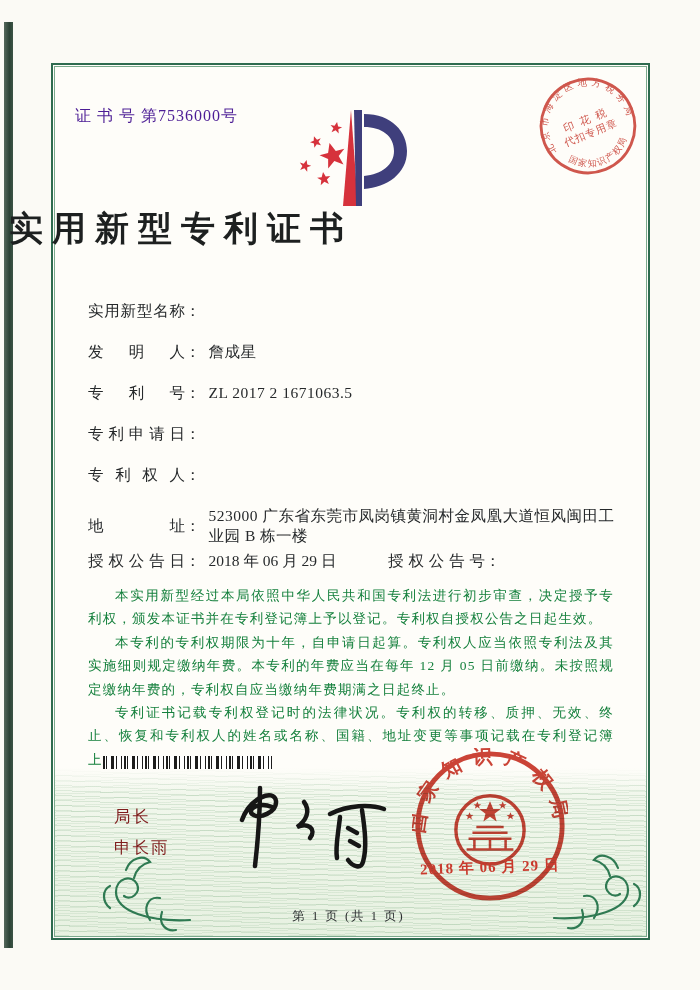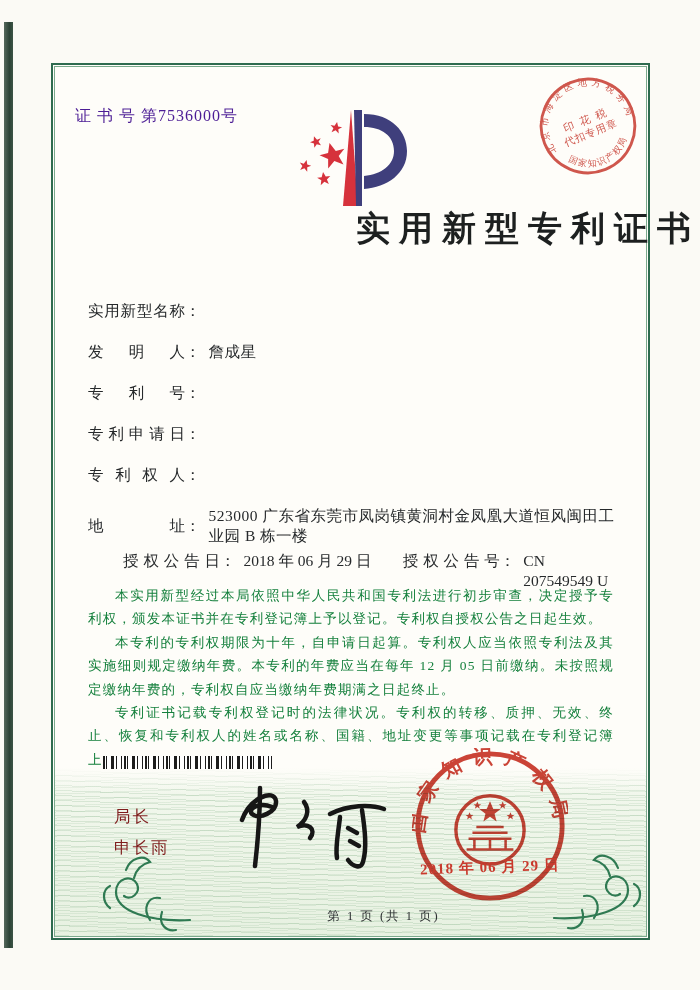--- a/index.html
+++ b/index.html
@@ -20,30 +20,30 @@
   .guilloche{position:absolute;left:2px;right:2px;bottom:2px;height:168px;
     background:
       repeating-linear-gradient(2deg, rgba(120,170,125,.22) 0 1px, rgba(255,255,255,0) 1px 5px),
       repeating-linear-gradient(-2deg, rgba(120,170,125,.15) 0 1px, rgba(255,255,255,0) 1px 6px),
       linear-gradient(#f3f8ee, #e7f1e1);}
   .guilloche-fade{position:absolute;left:0;right:0;top:0;height:26px;
     background:linear-gradient(#fefdf9,rgba(254,253,249,0));}
   .cert-number{position:absolute;left:75px;top:106px;font-size:16px;letter-spacing:1px;color:#4c1d95;}
   
   .logo{position:absolute;left:288px;top:108px;width:128px;height:100px;}
-  .title{position:absolute;left:0;top:206px;width:100%;text-align:right;
+  .title{position:absolute;left:0;top:206px;width:100%;text-align:left;
     font-size:34px;font-weight:bold;letter-spacing:9px;text-indent:9px;color:#1d2020;}
   
   .fields{position:absolute;left:88px;top:301px;width:530px;}
   .frow{display:flex;align-items:center;line-height:20px;font-size:15.5px;margin-bottom:21px;}
   .flabel{display:inline-block;width:97px;text-align:justify;text-align-last:justify;flex:none;}
   .fcolon{flex:none;margin-right:8px;}
   .fvalue{width:425px;letter-spacing:.5px;}
   .grant-row{position:absolute;left:88px;top:551px;width:530px;display:flex;font-size:15.5px;line-height:20px;}
-  .grant-left{display:flex;width:300px;margin-left:35px;}
+  .grant-left{display:flex;width:300px;}
   .grant-right{display:flex;}
   
   .body-text{position:absolute;left:88px;top:584px;width:526px;
     font-size:13.5px;line-height:23.4px;text-align:justify;letter-spacing:1.2px;color:#15803d;}
   .body-text p{margin:0;text-indent:2em;}
   
   .barcode{position:absolute;left:103px;top:756px;width:169px;height:13px;
     background:repeating-linear-gradient(90deg,
       #1c1c1c 0 2px,#fff 2px 3px,#1c1c1c 3px 4px,#fff 4px 8px,
       #1c1c1c 8px 11px,#fff 11px 13px,#1c1c1c 13px 14px,#fff 14px 18px,
@@ -52,21 +52,21 @@
   .director div{margin-bottom:9px;}
   .signature{position:absolute;left:212px;top:778px;width:195px;height:95px;}
   
   .seal{position:absolute;left:412px;top:748px;width:156px;height:156px;mix-blend-mode:multiply;opacity:.95;}
   .seal-date{position:absolute;left:408px;top:858px;width:164px;text-align:center;
     color:#c93a2d;font-size:15px;letter-spacing:1px;transform:rotate(-2deg);font-weight:bold;}
   
   .stamp{position:absolute;left:534px;top:72px;width:108px;height:108px;
     transform:rotate(-22deg);mix-blend-mode:multiply;opacity:.92;}
   .footer{position:absolute;left:51px;top:908px;width:595px;text-align:center;
-    font-size:12.5px;letter-spacing:2px;color:#2c2f31;padding-left:35px;}
+    font-size:12.5px;letter-spacing:2px;color:#2c2f31;}
   .flourish{position:absolute;width:96px;height:88px;}
   .flourish.left{left:96px;top:850px;}
   .flourish.right{left:552px;top:848px;transform:scaleX(-1);}
 </style>
 </head>
 <body>
 
 <div class="scan-bar"></div>
 
 <div class="frame">
@@ -101,20 +101,21 @@
       <span class="fcolon">：</span>
   </div>
   <div class="frow">
     <span class="flabel">发明人</span>
       <span class="fcolon">：</span>
     <span class="fvalue">詹成星</span>
   </div>
   <div class="frow">
     <span class="flabel">专利号</span>
       <span class="fcolon">：</span>
+    <span class="fvalue">ZL 2017 2 1671063.5</span>
   </div>
   <div class="frow">
     <span class="flabel">专利申请日</span>
       <span class="fcolon">：</span>
   </div>
   <div class="frow">
     <span class="flabel">专利权人</span>
       <span class="fcolon">：</span>
   </div>
   <div class="frow">
@@ -126,21 +127,20 @@
 
 <div class="grant-row">
   <div class="grant-left">
     <span class="flabel">授权公告日</span>
       <span class="fcolon">：</span>
     <span>2018 年 06 月 29 日</span>
   </div>
   <div class="grant-right">
     <span class="flabel">授权公告号</span>
       <span class="fcolon">：</span>
-    <span>CN 207549549 U</span>
   </div>
 </div>
 
 <div class="body-text">
   <p>本实用新型经过本局依照中华人民共和国专利法进行初步审查，决定授予专利权，颁发本证书并在专利登记簿上予以登记。专利权自授权公告之日起生效。</p>
   <p>本专利的专利权期限为十年，自申请日起算。专利权人应当依照专利法及其实施细则规定缴纳年费。本专利的年费应当在每年 12 月 05 日前缴纳。未按照规定缴纳年费的，专利权自应当缴纳年费期满之日起终止。</p>
   <p>专利证书记载专利权登记时的法律状况。专利权的转移、质押、无效、终止、恢复和专利权人的姓名或名称、国籍、地址变更等事项记载在专利登记簿上。</p>
 </div>
 
 <div class="barcode"></div>

